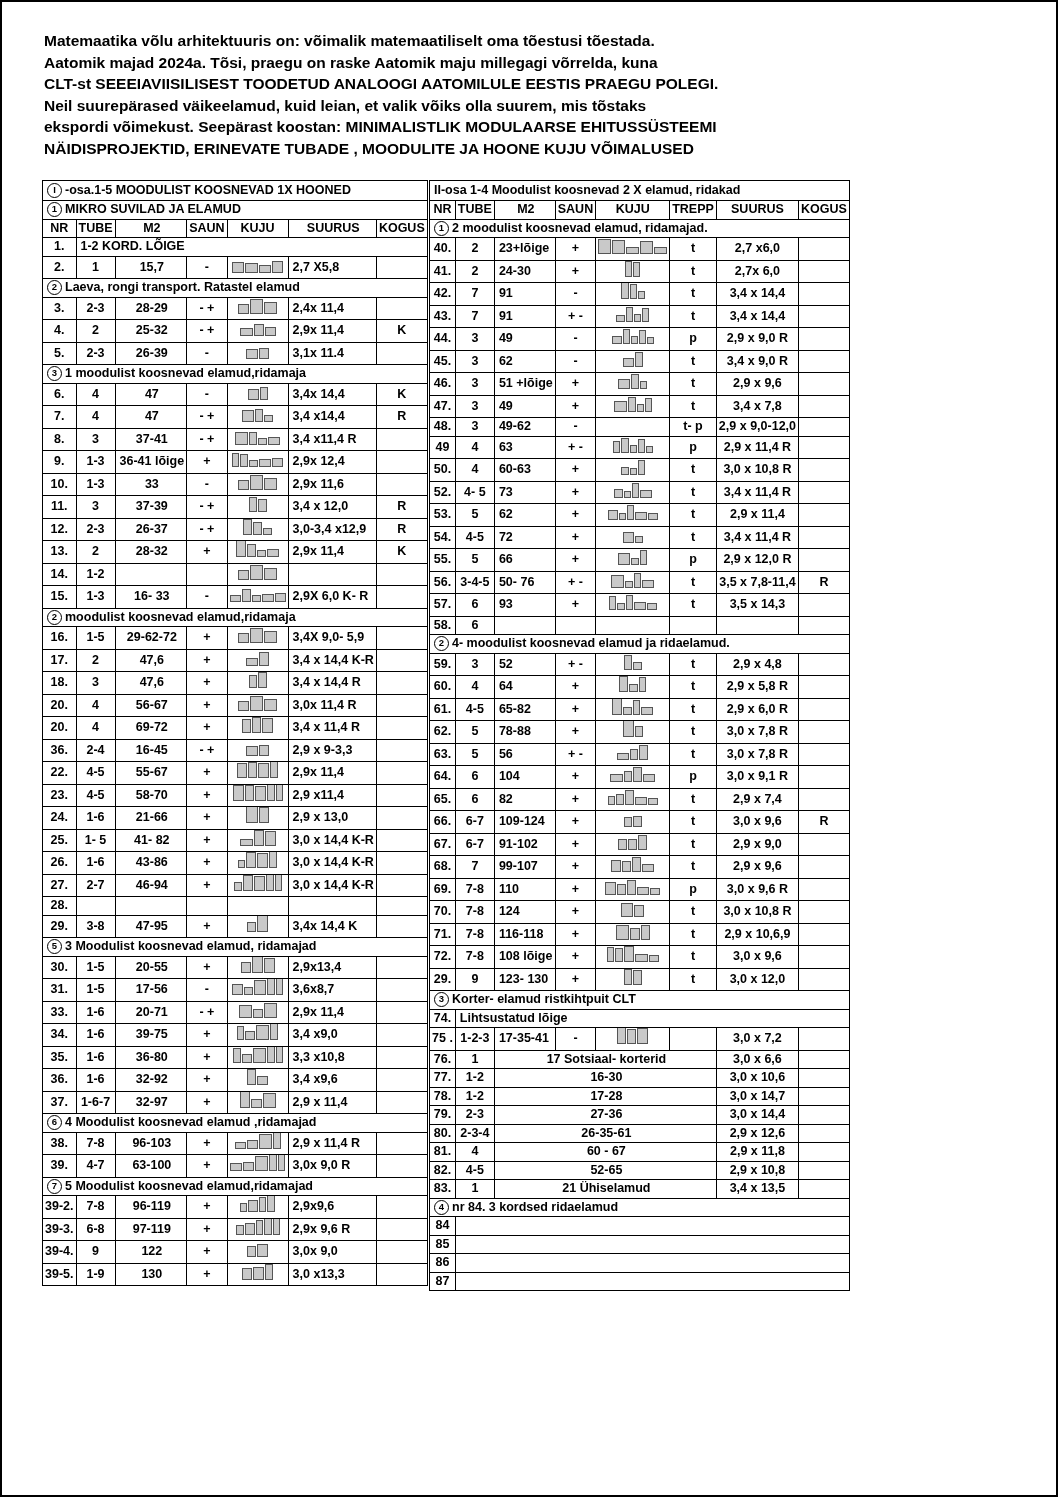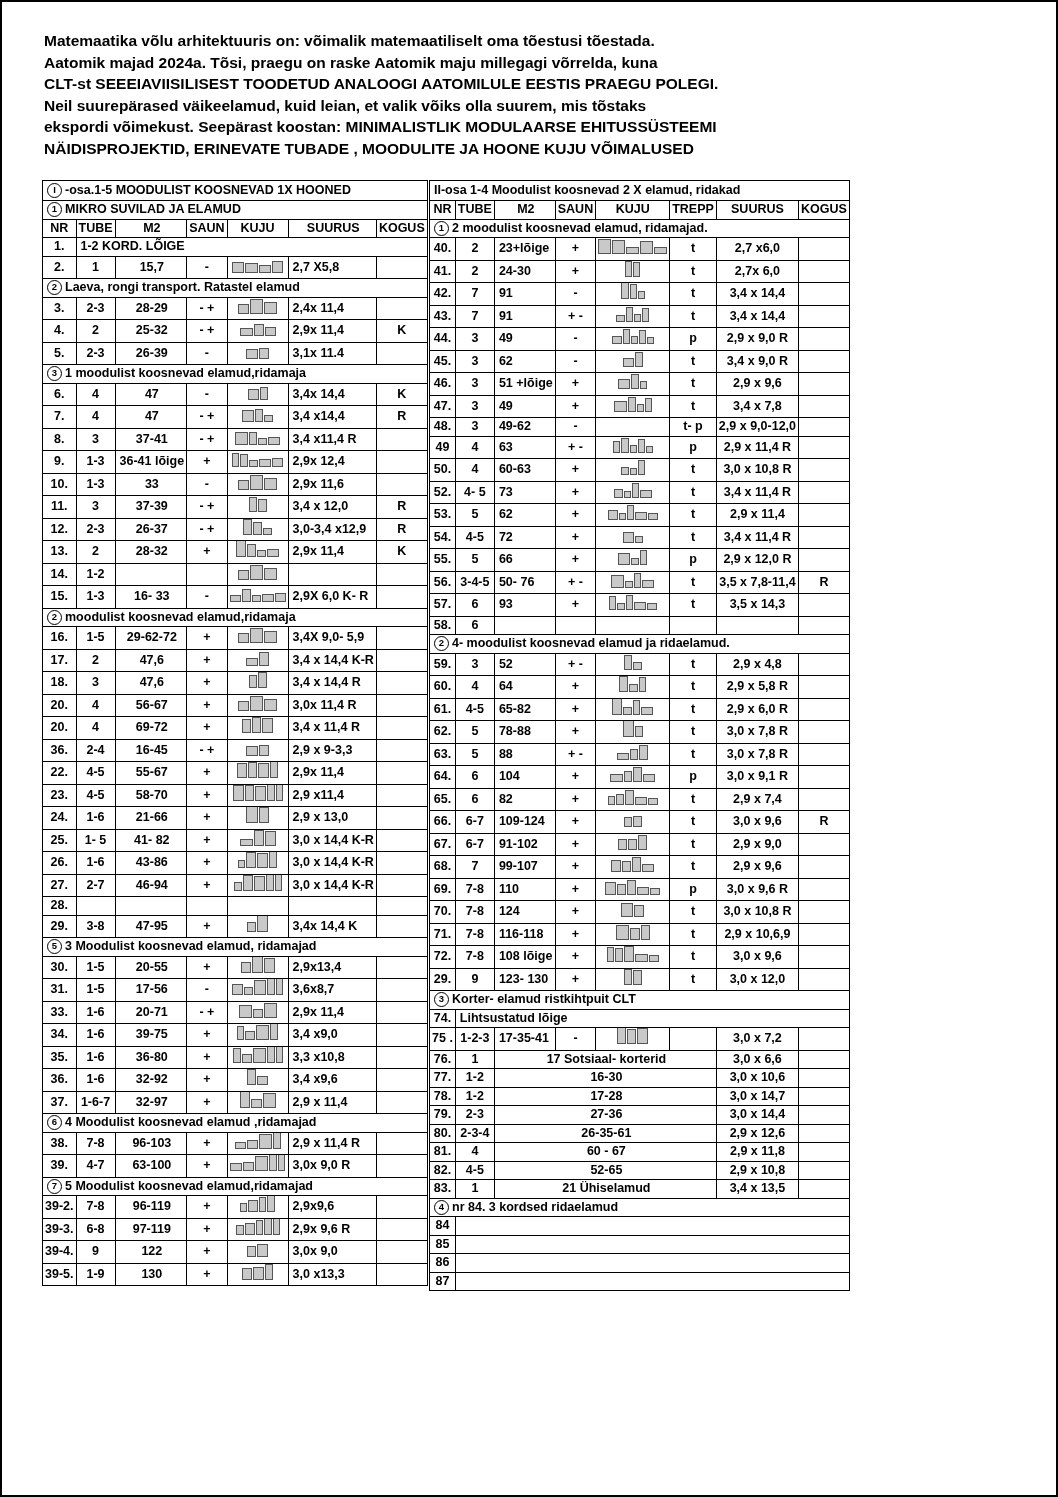--- a/index.html
+++ b/index.html
@@ -960,21 +960,21 @@
                 <span class="sh" style="width:9px;height:15px;"></span>
                 <span class="sh" style="width:6px;height:9px;"></span>
               </span></td>
             <td class="r-trepp">t</td>
             <td class="r-suurus">3,0 x 7,8  R</td>
             <td class="r-kogus"></td>
           </tr>
           <tr>
             <td class="r-nr">63.</td>
             <td class="r-tube">5</td>
-            <td class="r-m2">88</td>
+            <td class="r-m2">56</td>
             <td class="r-saun">+ -</td>
             <td class="r-kuju"><span class="shapewrap">
                 <span class="sh" style="width:10px;height:5px;"></span>
                 <span class="sh" style="width:6px;height:9px;"></span>
                 <span class="sh" style="width:7px;height:13px;"></span>
               </span></td>
             <td class="r-trepp">t</td>
             <td class="r-suurus">3,0 x 7,8 R</td>
             <td class="r-kogus"></td>
           </tr>

